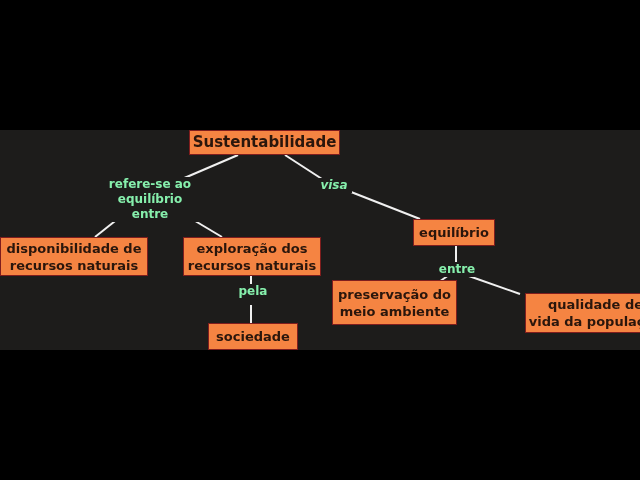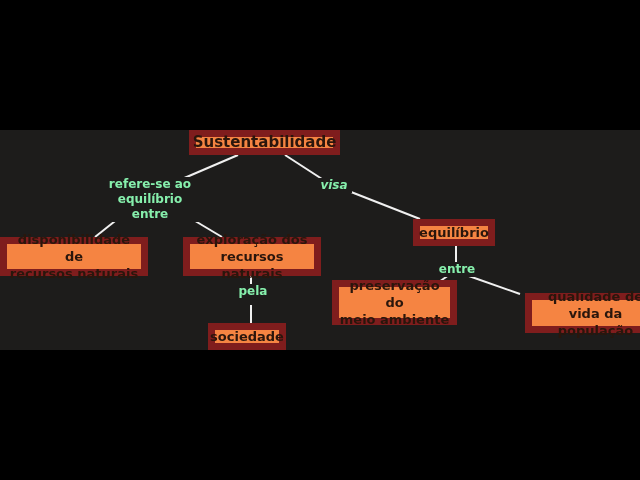--- a/index.html
+++ b/index.html
@@ -10,21 +10,21 @@
   .band {
     position: absolute; left: 0; top: 130px; width: 640px; height: 220px;
     background: #1d1c1b;
   }
   svg.links { position: absolute; left: 0; top: 0; width: 640px; height: 480px; }
   .node {
     position: absolute; background: #f58442; color: #2a160c;
     font-weight: bold; font-size: 13px; line-height: 17px;
     display: flex; align-items: center; justify-content: center;
     text-align: center; box-sizing: border-box; white-space: pre-line;
-    border: 7px solid #7f1d1d;
+    border: 1px solid #7f1d1d;
   }
   .node.big { font-size: 15px; }
   .label {
     position: absolute; color: #86efac; font-weight: bold; font-size: 12px;
     line-height: 15px; text-align: center; white-space: pre-line;
     background: #1d1c1b; padding: 0 2px;
   }
 </style>
 </head>
 <body>
@@ -54,21 +54,21 @@
 <div class="label" style="left:316px; top:178px; width:32px;font-style:italic;">visa</div>
 
 <div class="node" style="left:0px; top:237px; width:148px; height:39px;">disponibilidade de
 recursos naturais</div>
 
 <div class="node" style="left:183px; top:237px; width:138px; height:39px;">exploração dos
 recursos naturais</div>
 
 <div class="label" style="left:233px; top:284px; width:36px;">pela</div>
 
-<div class="node" style="left:208px; top:323px; width:78px; height:27px;">sociedade</div>
+<div class="node" style="left:208px; top:323px; width:90px; height:27px;">sociedade</div>
 
 <div class="node" style="left:413px; top:219px; width:82px; height:27px;">equilíbrio</div>
 
 <div class="label" style="left:434px; top:262px; width:42px;">entre</div>
 
 <div class="node" style="left:332px; top:280px; width:125px; height:45px;">preservação do
 meio ambiente</div>
 
 <div class="node" style="left:497px; top:293px; width:141px; height:40px;margin-left:28px;">qualidade de
 vida da população</div>

